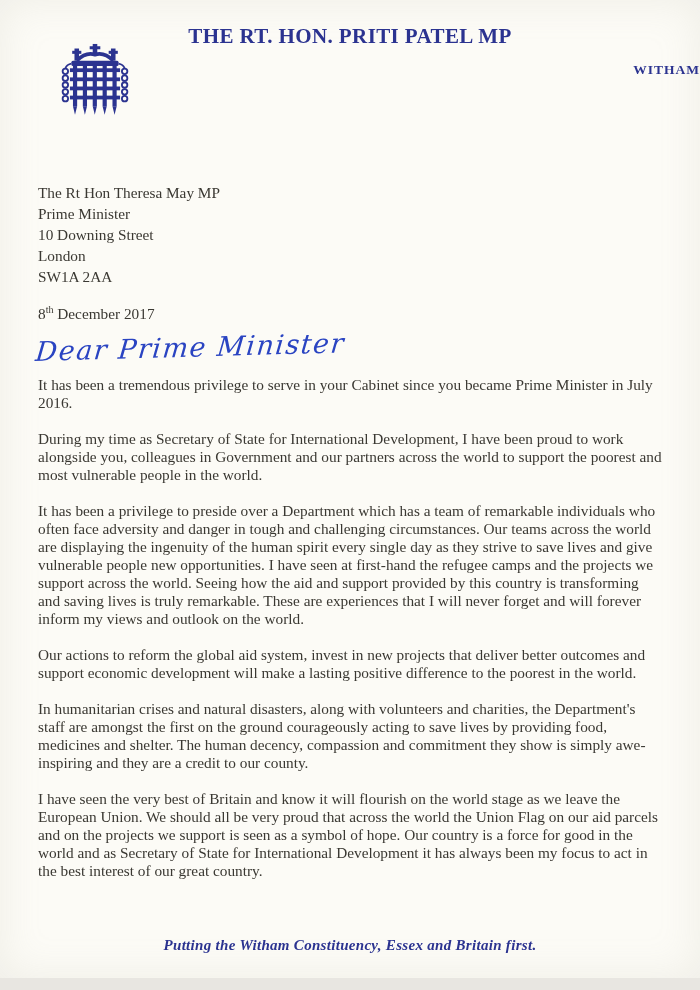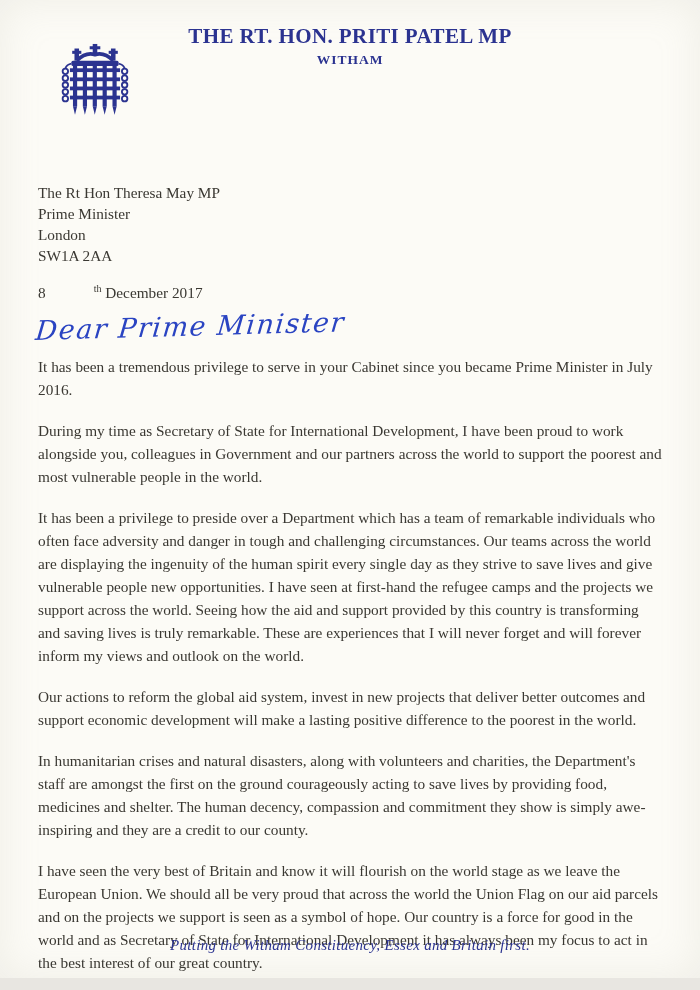--- a/index.html
+++ b/index.html
@@ -20,58 +20,58 @@
     position:absolute; left:57px; top:42px;
     width:76px; height:86px;
   }
   .head-center {
     text-align:center; padding-top:24px; color:#2b3390;
   }
   .mp-name {
     font-size:21px; font-weight:bold; letter-spacing:0.4px;
   }
   .constituency {
-    font-size:13.5px; font-weight:600; letter-spacing:1px; margin-top:3px;
+    font-size:13.5px; font-weight:600; letter-spacing:1px; margin-top:13px;text-align:right;
   }
   .contact {
     position:absolute; right:42px; top:46px;
     text-align:right; color:#2b3390; font-size:12.8px; line-height:15.5px;
   }
   .contact .addr { font-size:13.2px; }
   .contact .gap { height:11px; }
 
   
   .body-block { margin:0 38px; color:#3a3832; }
   .recipient { margin-top:32px; font-size:15.3px; line-height:21px; }
   .date-line { margin-top:17px; font-size:15.3px; }
-  .date-line sup { font-size:10px;margin-left:48px; }
+  .date-line sup { font-size:10px; }
   .salutation {
     margin-top:13px; margin-left:-4px;
     font-family:"DejaVu Serif", serif;
     font-style:italic;
     color:#2a44c2;
     font-size:27px;
     letter-spacing:1.5px;
     transform:rotate(-1.6deg) skewX(-7deg);
     transform-origin:left bottom;
     width:max-content;
     height:34px;
     line-height:32px;
   }
   .letter-text { margin-top:6px; }
   .letter-text p {
-    font-size:15.3px; line-height:23px; margin-bottom:18px;
+    font-size:15.3px; line-height:18px; margin-bottom:18px;
     text-align:left;
   }
 
   
   .footer {
     position:absolute; bottom:24px; left:0; width:100%;
     text-align:center;
-    color:#2b3390; font-size:15px; font-weight:normal; font-style:italic;
+    color:#2b3390; font-size:15px; font-weight:bold; font-style:italic;
     letter-spacing:0.3px;
   }
 </style>
 </head>
 <body>
 
 <div class="page">
 
   <div class="letterhead">
 
@@ -128,20 +128,21 @@
       <div class="constituency">WITHAM</div>
     </div>
 
   </div>
 
   <div class="body-block">
 
     <div class="recipient">
       <div>The Rt Hon Theresa May MP</div>
       <div>Prime Minister</div>
+      <div>10 Downing Street</div>
       <div>London</div>
       <div>SW1A 2AA</div>
     </div>
 
     <div class="date-line"><span>8</span><sup>th</sup><span> December 2017</span></div>
 
     <div class="salutation">Dear Prime Minister</div>
 
     <div class="letter-text">
       <p>It has been a tremendous privilege to serve in your Cabinet since you became Prime Minister in July 2016.</p>

